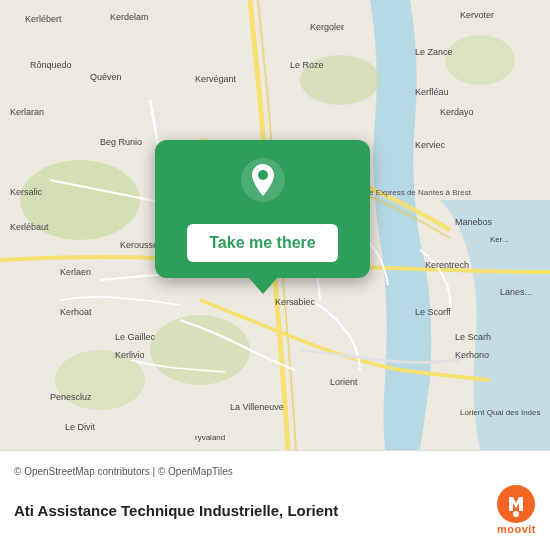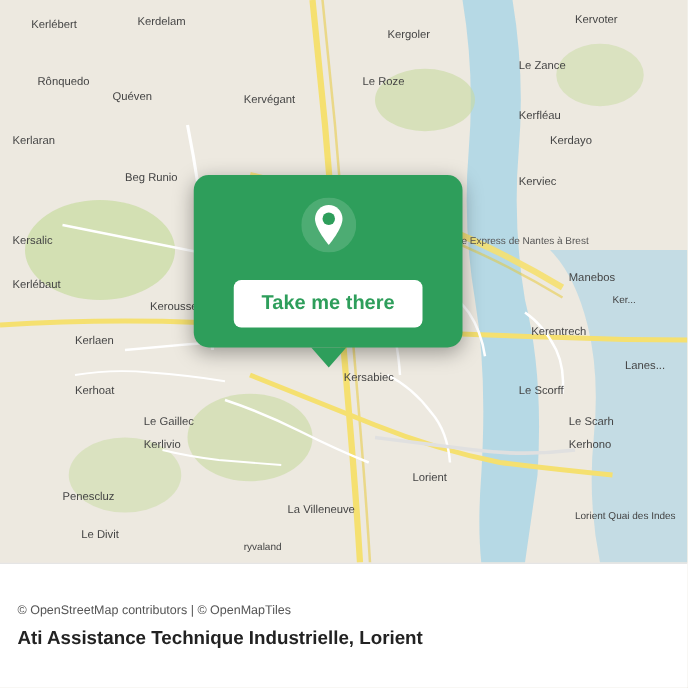--- a/index.html
+++ b/index.html
@@ -212,14 +212,24 @@
       <circle cx="22" cy="17" r="5" fill="#2e9e5b"></circle>
     </svg>
     <button id="take-me-there-btn">Take me there</button>
   </div>
 </div>
 
 <div id="bottom-bar">
   <div id="attribution">© OpenStreetMap contributors | © OpenMapTiles</div>
   <div id="bottom-content">
     <div id="location-name">Ati Assistance Technique Industrielle, Lorient</div>
+    <div id="moovit-logo">
+
+      <svg class="moovit-icon" viewBox="0 0 38 38" xmlns="http://www.w3.org/2000/svg">
+        <circle cx="19" cy="19" r="19" fill="#f26522"></circle>
+
+        <path d="M12 12 L12 26 L16 26 L16 18 L19 23 L22 18 L22 26 L26 26 L26 12 L22 12 L19 18 L16 12 Z" fill="white"></path>
+        <circle cx="19" cy="29" r="3" fill="white"></circle>
+      </svg>
+      <span class="moovit-text">moovit</span>
+    </div>
   </div>
 </div>
 
 </body></html>

